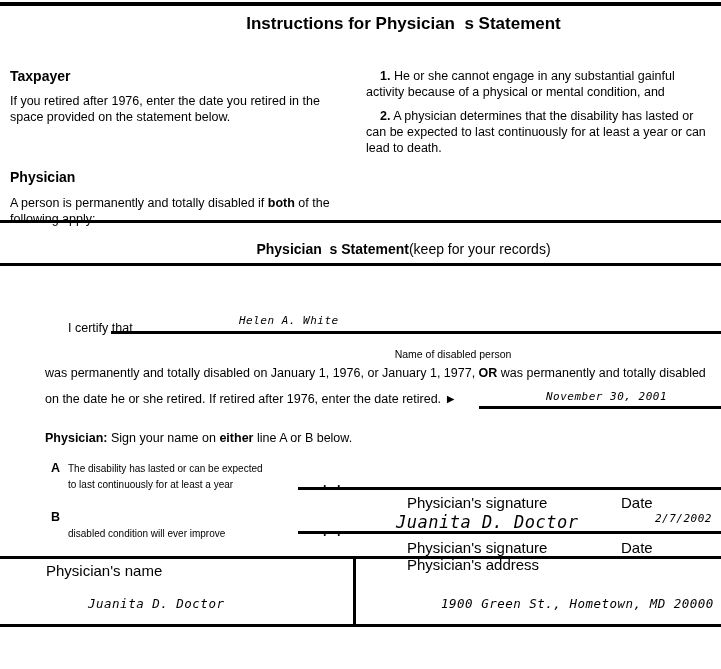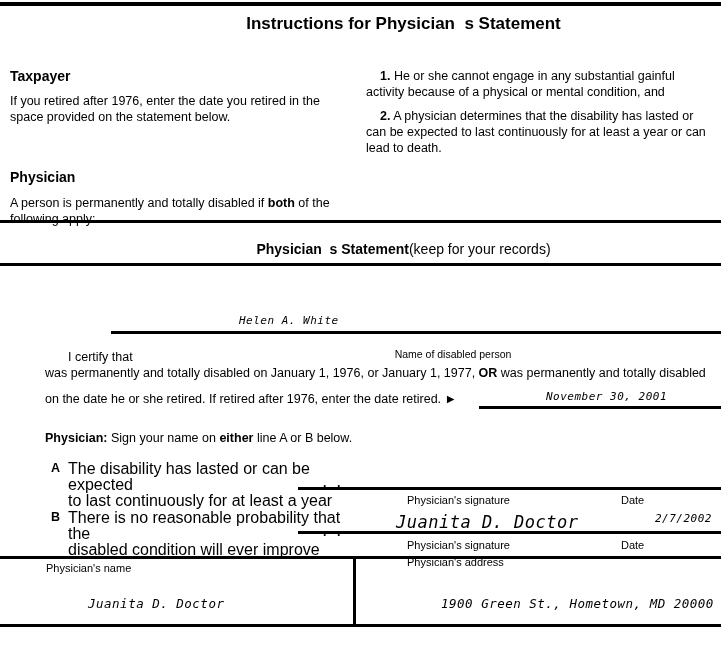--- a/index.html
+++ b/index.html
@@ -32,34 +32,34 @@
 
   .mid-head {
     top: 233px; left: 0; width: 100%;
     text-align: center; font-size: 14px;
     white-space: pre;
     margin-top: 8px;
   }
   .mid-head .bold-part { font-weight: bold; }
 
   .body-sm { font-size: 12.5px; }
-  .label-sm { font-size: 11px; }
+  .label-sm { font-size: 15px; }
   .caption { font-size: 10.5px; margin-top: 8px; }
 
   .handwriting {
     font-family: "DejaVu Sans Mono", monospace;
     font-style: italic;
     letter-spacing: 0.5px;
   }
   .sig-large { font-size: 17px; }
   .hw-med { font-size: 11px; }
   .hw-sm  { font-size: 12.5px; }
 
   .dots { letter-spacing: 1px; word-spacing: 5px; font-weight: bold; }
-  .two-line { line-height: 16px; font-size: 16px; }
+  .two-line { line-height: 16px; font-size: 10px; }
   .letter { font-weight: bold; font-size: 12.5px; }
 </style>
 </head>
 <body>
 
 <div class="page">
 
   <div class="rule" style="left:0; top:2px; width:721px; height:4px;"></div>
 
   <div class="abs title">Instructions for Physician  s Statement</div>
@@ -74,41 +74,41 @@
 
   <div class="col col-right">
     <p class="num-item"><b class="inb">1.</b><span> He or she cannot engage in any substantial gainful activity because of a physical or mental condition, and</span></p>
     <p class="num-item"><b class="inb">2.</b><span> A physician determines that the disability has lasted or can be expected to last continuously for at least a year or can lead to death.</span></p>
   </div>
 
   <div class="rule" style="left:0; top:220px; width:721px; height:3px;"></div>
   <div class="abs mid-head"><span class="bold-part">Physician  s Statement</span><span>(keep for your records)</span></div>
   <div class="rule" style="left:0; top:263px; width:721px; height:3px;"></div>
 
-  <div class="abs body-sm" style="left:25px; top:321px;margin-top:29px;">I certify that</div>
+  <div class="abs body-sm" style="left:25px; top:321px;">I certify that</div>
   <div class="abs handwriting hw-med" style="left:196px; top:314px;">Helen A. White</div>
   <div class="rule" style="left:111px; top:331px; width:610px; height:3px;"></div>
   <div class="abs caption" style="left:300px; top:340px; width:220px; text-align:center;">Name of disabled person</div>
 
   <div class="abs body-sm" style="left:2px; top:366px; width:719px; white-space:nowrap;"><span>was permanently and totally disabled on January 1, 1976, or January 1, 1977, </span><b class="inb">OR</b><span> was permanently and totally disabled</span></div>
   <div class="abs body-sm" style="left:2px; top:392px; white-space:nowrap;"><span>on the date he or she retired. If retired after 1976, enter the date retired.</span> <span>►</span></div>
   <div class="abs handwriting hw-med" style="left:503px; top:390px;">November 30, 2001</div>
   <div class="rule" style="left:479px; top:406px; width:242px; height:2.5px;"></div>
 
   <div class="abs body-sm" style="left:2px; top:431px;"><b class="inb">Physician:</b><span> Sign your name on </span><b class="inb">either</b><span> line A or B below.</span></div>
 
   <div class="abs letter" style="left:8px; top:461px;">A</div>
   <div class="abs two-line" style="left:25px; top:461px; width:280px;"><span>The disability has lasted or can be expected</span><br><span>to last continuously for at least a year</span></div>
   <div class="abs dots body-sm" style="left:280px; top:476px;">. .</div>
   <div class="rule" style="left:298px; top:487px; width:423px; height:2.5px;"></div>
   <div class="abs label-sm" style="left:364px; top:494px;">Physician's signature</div>
   <div class="abs label-sm" style="left:578px; top:494px;">Date</div>
 
   <div class="abs letter" style="left:8px; top:510px;">B</div>
-  <div class="abs two-line" style="left:25px; top:510px; width:280px;"><span>There is no reasonable probability that the</span><br><span>disabled condition will ever improve</span></div>
+  <div class="abs two-line" style="left:25px; top:510px; width:280px;"><br><span>disabled condition will ever improve</span></div>
   <div class="abs dots body-sm" style="left:280px; top:525px;">. .</div>
   <div class="abs handwriting sig-large" style="left:353px; top:512px;">Juanita D. Doctor</div>
   <div class="abs handwriting hw-med" style="left:612px; top:512px;">2/7/2002</div>
   <div class="rule" style="left:298px; top:531px; width:423px; height:2.5px;"></div>
   <div class="abs label-sm" style="left:364px; top:539px;">Physician's signature</div>
   <div class="abs label-sm" style="left:578px; top:539px;">Date</div>
 
   <div class="rule" style="left:0; top:556px; width:721px; height:3px;"></div>
   <div class="rule" style="left:0; top:624px; width:721px; height:3px;"></div>
   <div class="rule" style="left:353px; top:556px; width:2.5px; height:71px;"></div>

